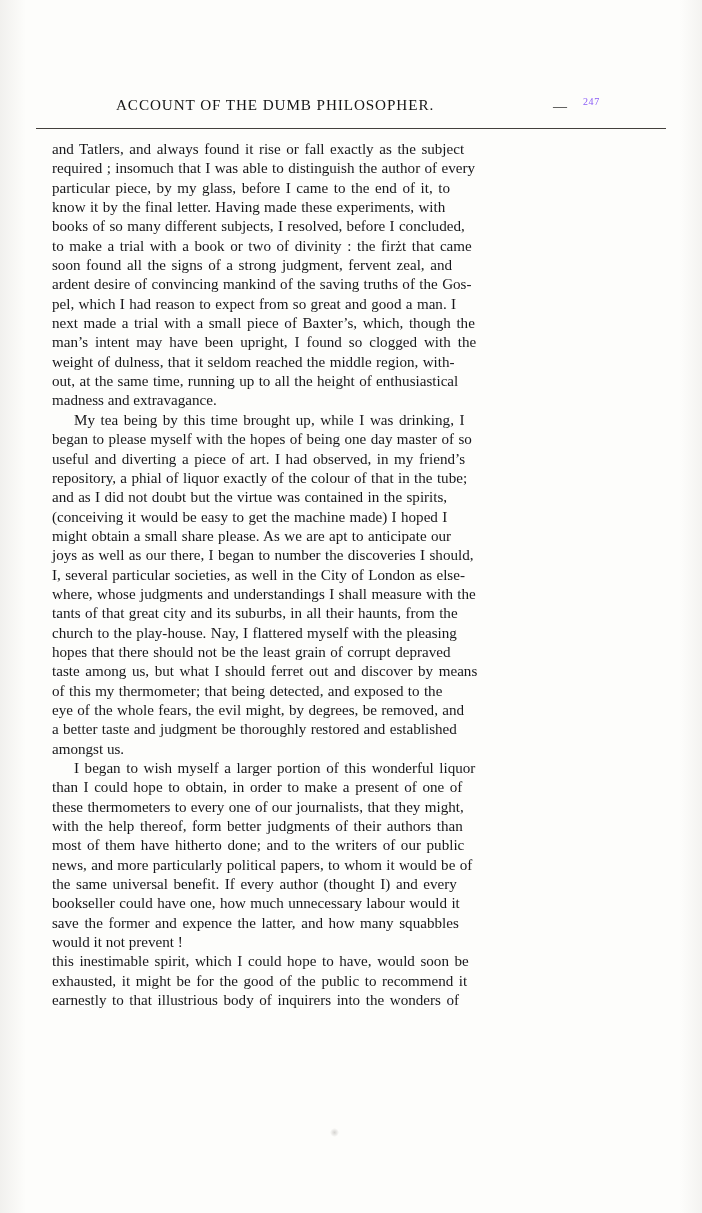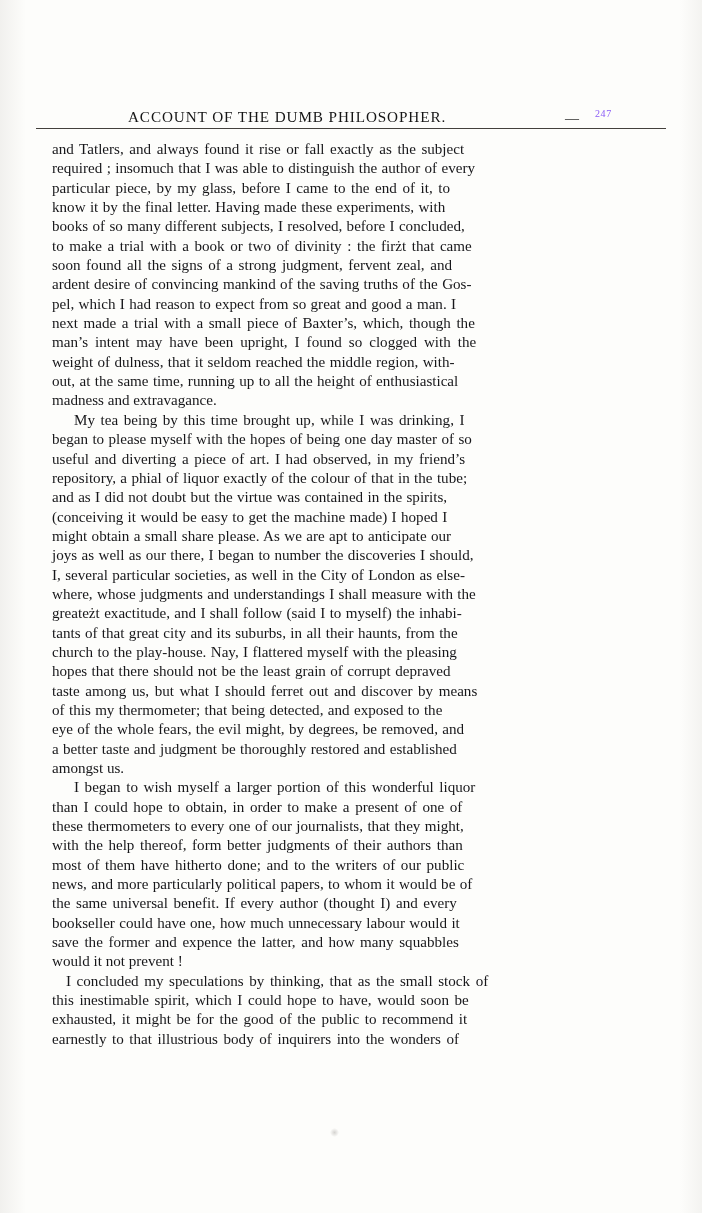--- a/index.html
+++ b/index.html
@@ -19,25 +19,24 @@
   .page-inner {
     position: absolute;
     left: 36px;
     top: 0;
     width: 630px;
     height: 1213px;
   }
   
   .runhead {
     position: absolute;
-    left: 16px;
+    left: 4px;
     top: 96px;
     width: 630px;
     height: 22px;
-    margin-top: 12px;
   }
   .runhead-title {
     position: absolute;
     left: 76px;
     top: 0;
     font-size: 15.2px;
     letter-spacing: 0.9px;
     font-variant: small-caps;
     text-transform: uppercase;
     color: #151515;
@@ -156,21 +155,20 @@
         <span class="ln j ind w1">My tea being by this time brought up, while I was drinking, I</span>
         <span class="ln j">began to please myself with the hopes of being one day master of so</span>
         <span class="ln j w1">useful and diverting a piece of art.   I had observed, in my friend’s</span>
         <span class="ln j">repository, a phial of liquor exactly of the colour of that in the tube;</span>
         <span class="ln j">and as I did not doubt  but the virtue  was  contained in the  spirits,</span>
         <span class="ln j">(conceiving it would be easy to get the machine made)  I hoped I</span>
         <span class="ln j">might obtain a small share please.   As we are apt to anticipate our</span>
         <span class="ln j">joys as well as our there, I began to number the discoveries I should,</span>
         <span class="ln j">I, several  particular societies, as well in the City of London as else-</span>
         <span class="ln j">where, whose judgments and understandings I shall measure with the</span>
-        <span class="ln j">greateżt exactitude, and I shall follow (said I to myself)  the inhabi-</span>
         <span class="ln j">tants of that great city and its suburbs, in all their haunts,  from the</span>
         <span class="ln j">church to the play-house.   Nay, I flattered myself with the pleasing</span>
         <span class="ln j">hopes that there should not be the  least  grain of  corrupt depraved</span>
         <span class="ln j w1">taste among us, but what I should ferret out and discover by means</span>
         <span class="ln j">of this my thermometer;  that being detected,  and  exposed  to  the</span>
         <span class="ln j">eye of the whole fears, the evil might, by degrees, be removed, and</span>
         <span class="ln j">a better taste and judgment be thoroughly  restored  and  established</span>
         <span class="ln">amongst us.</span>
       </div>
 
@@ -181,21 +179,20 @@
         <span class="ln j w1">with the help thereof, form better judgments of their authors than</span>
         <span class="ln j w1">most of them have hitherto done; and to the writers of our public</span>
         <span class="ln j">news, and more particularly political papers, to whom it would be of</span>
         <span class="ln j w1">the same universal benefit.   If every author  (thought I) and every</span>
         <span class="ln j">bookseller could  have one,  how much unnecessary labour  would  it</span>
         <span class="ln j w1">save the former and expence the latter, and how many squabbles</span>
         <span class="ln">would it not prevent !</span>
       </div>
 
       <div class="para">
-        <span class="ln j ind2 w1">I concluded my speculations by thinking, that as the small stock of</span>
         <span class="ln j w1">this inestimable spirit, which I could hope to have, would soon be</span>
         <span class="ln j w1">exhausted, it might be for the good of the public to recommend it</span>
         <span class="ln j w1">earnestly to that illustrious body of inquirers into the wonders of</span>
       </div>
     </div>
 
   </div>
   <div class="smudge"></div>
 </div>
 

